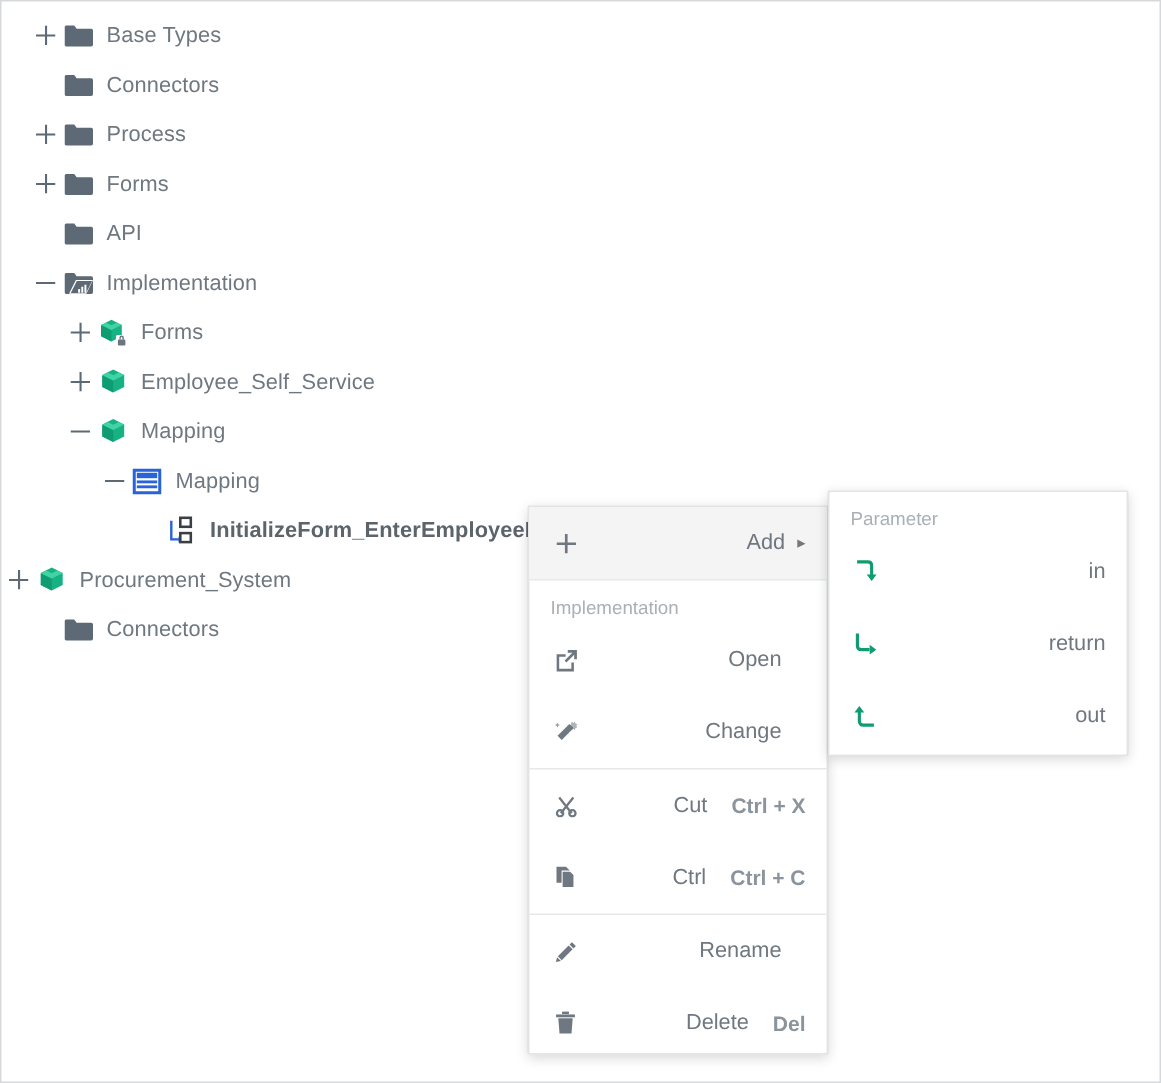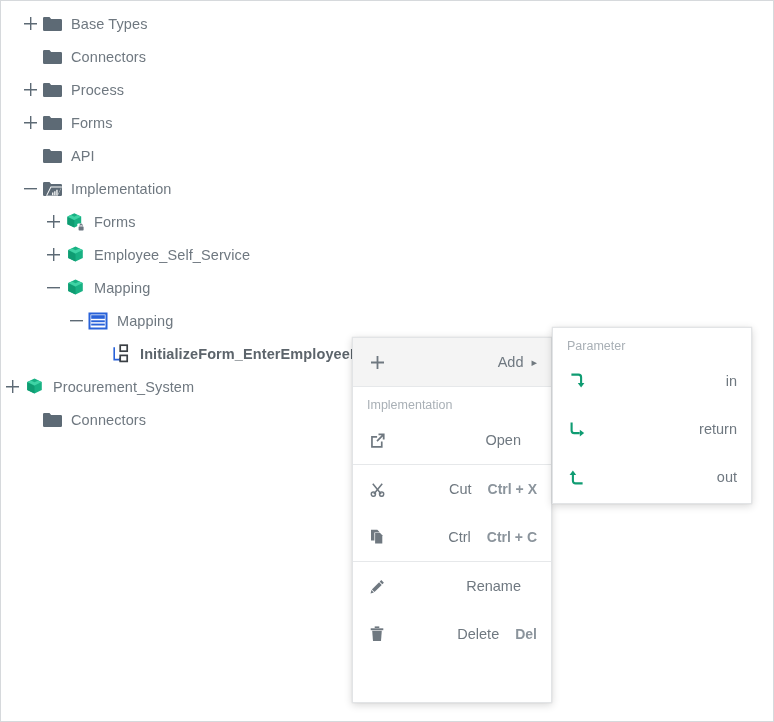--- a/index.html
+++ b/index.html
@@ -347,20 +347,31 @@
       <span class="mi-icon">
         <svg width="15" height="15" viewBox="0 0 15 15">
           <path d="M1.1 3.1h6v1.7H2.8v8.1h8.1V8.6h1.7v6.1H1.1z" fill="#6f7880"></path>
           <path d="M8.5.4H14.6v6.1h-1.8V3.5L7.6 8.7 6.4 7.4l5.2-5.2H8.5z" fill="#6f7880"></path>
         </svg>
       </span>
       <span class="mi-label">Open</span>
       <span class="mi-shortcut"></span>
     </div>
 
+    <div class="menu-item">
+      <span class="mi-icon">
+        <svg width="16" height="16" viewBox="0 0 16 16">
+          <path d="M10.6 2.6l2.8 2.8L5.5 13.3 2.7 10.5z" fill="#6f7880"></path>
+          <path d="M12.2 1l1 1 1-1 .5 1.4 1.4.5-1 1 1 1-1.4.5-.5 1.4-1-1-1 1-.5-1.4L9.4 5.9l1.4-.5z" fill="#6f7880" opacity=".55"></path>
+          <path d="M2.6 1.7l.5 1.2 1.2.5-1.2.5-.5 1.2-.5-1.2L.9 3.4l1.2-.5z" fill="#6f7880" opacity=".75"></path>
+        </svg>
+      </span>
+      <span class="mi-label">Change</span>
+      <span class="mi-shortcut"></span>
+    </div>
 
     <div class="menu-sep"></div>
 
     <div class="menu-item">
       <span class="mi-icon">
         <svg width="15" height="15" viewBox="0 0 15 15">
           <path d="M3.4 1.2l8.3 10.4-1.2 1-8.3-10.4z" fill="#6f7880"></path>
           <path d="M11.6 1.2l-8.3 10.4 1.2 1 8.3-10.4z" fill="#6f7880"></path>
           <circle cx="3.4" cy="12.2" r="2.1" fill="none" stroke="#6f7880" stroke-width="1.5"></circle>
           <circle cx="11.6" cy="12.2" r="2.1" fill="none" stroke="#6f7880" stroke-width="1.5"></circle>

